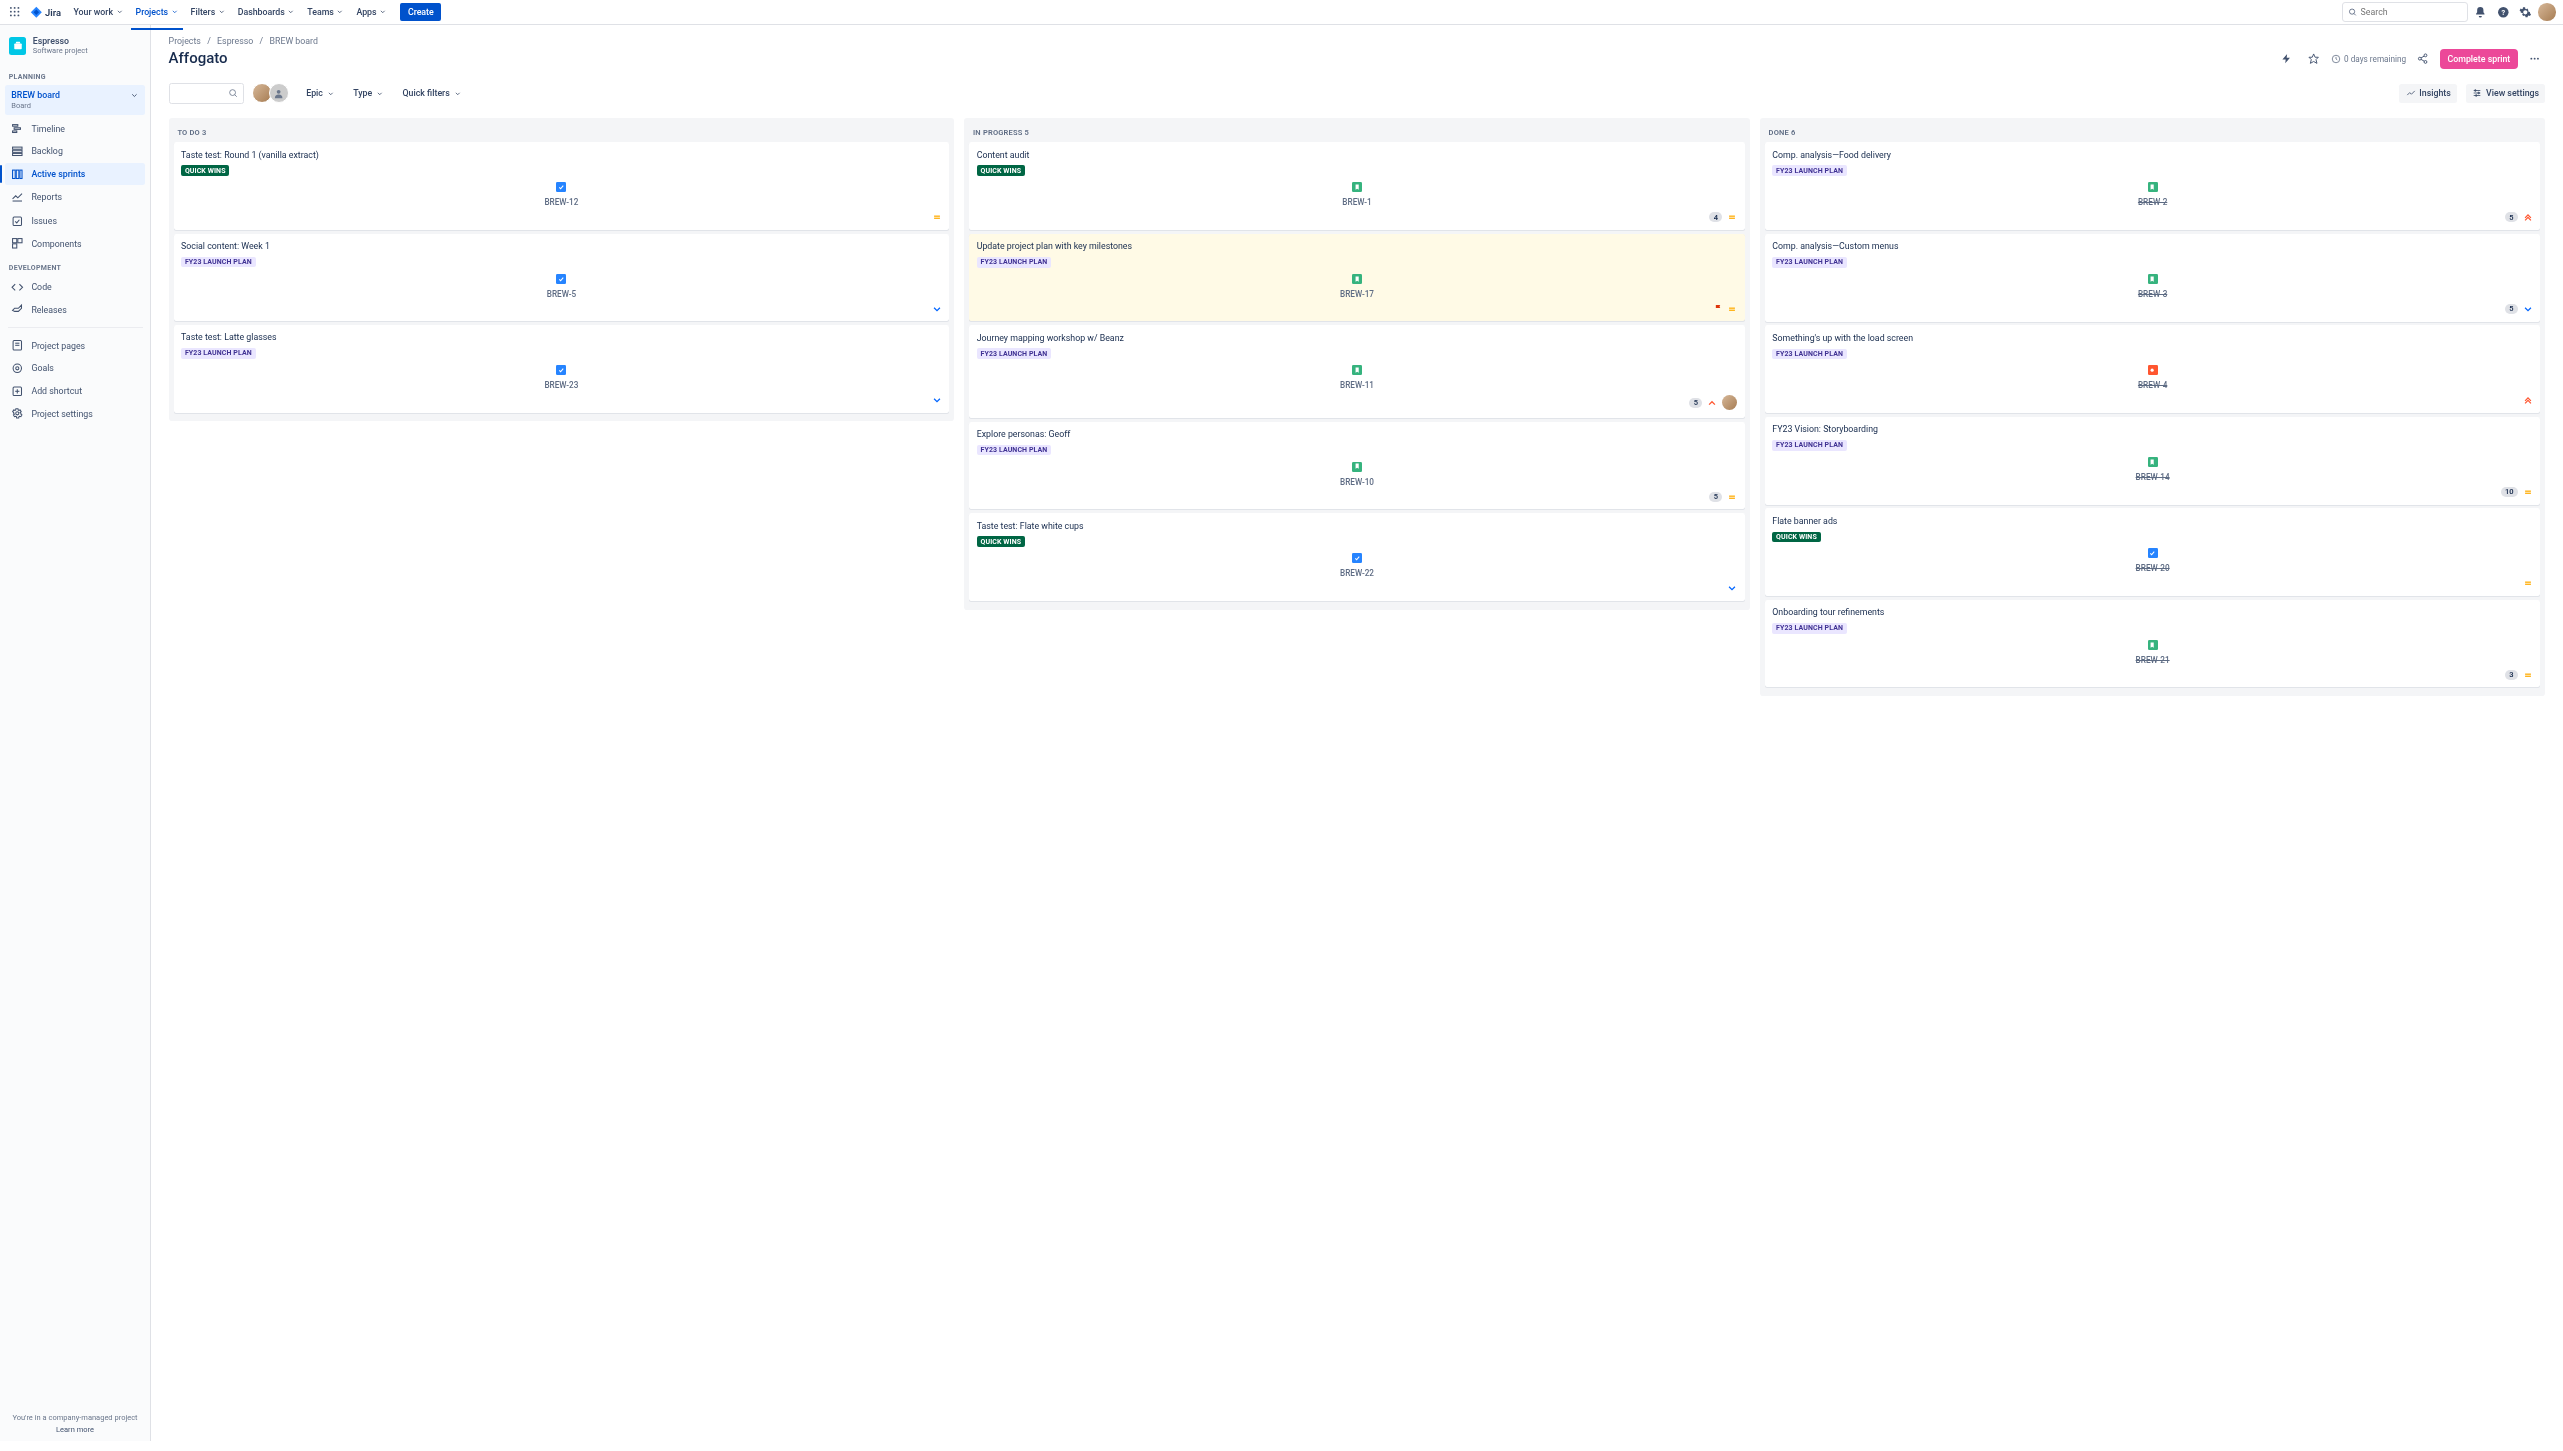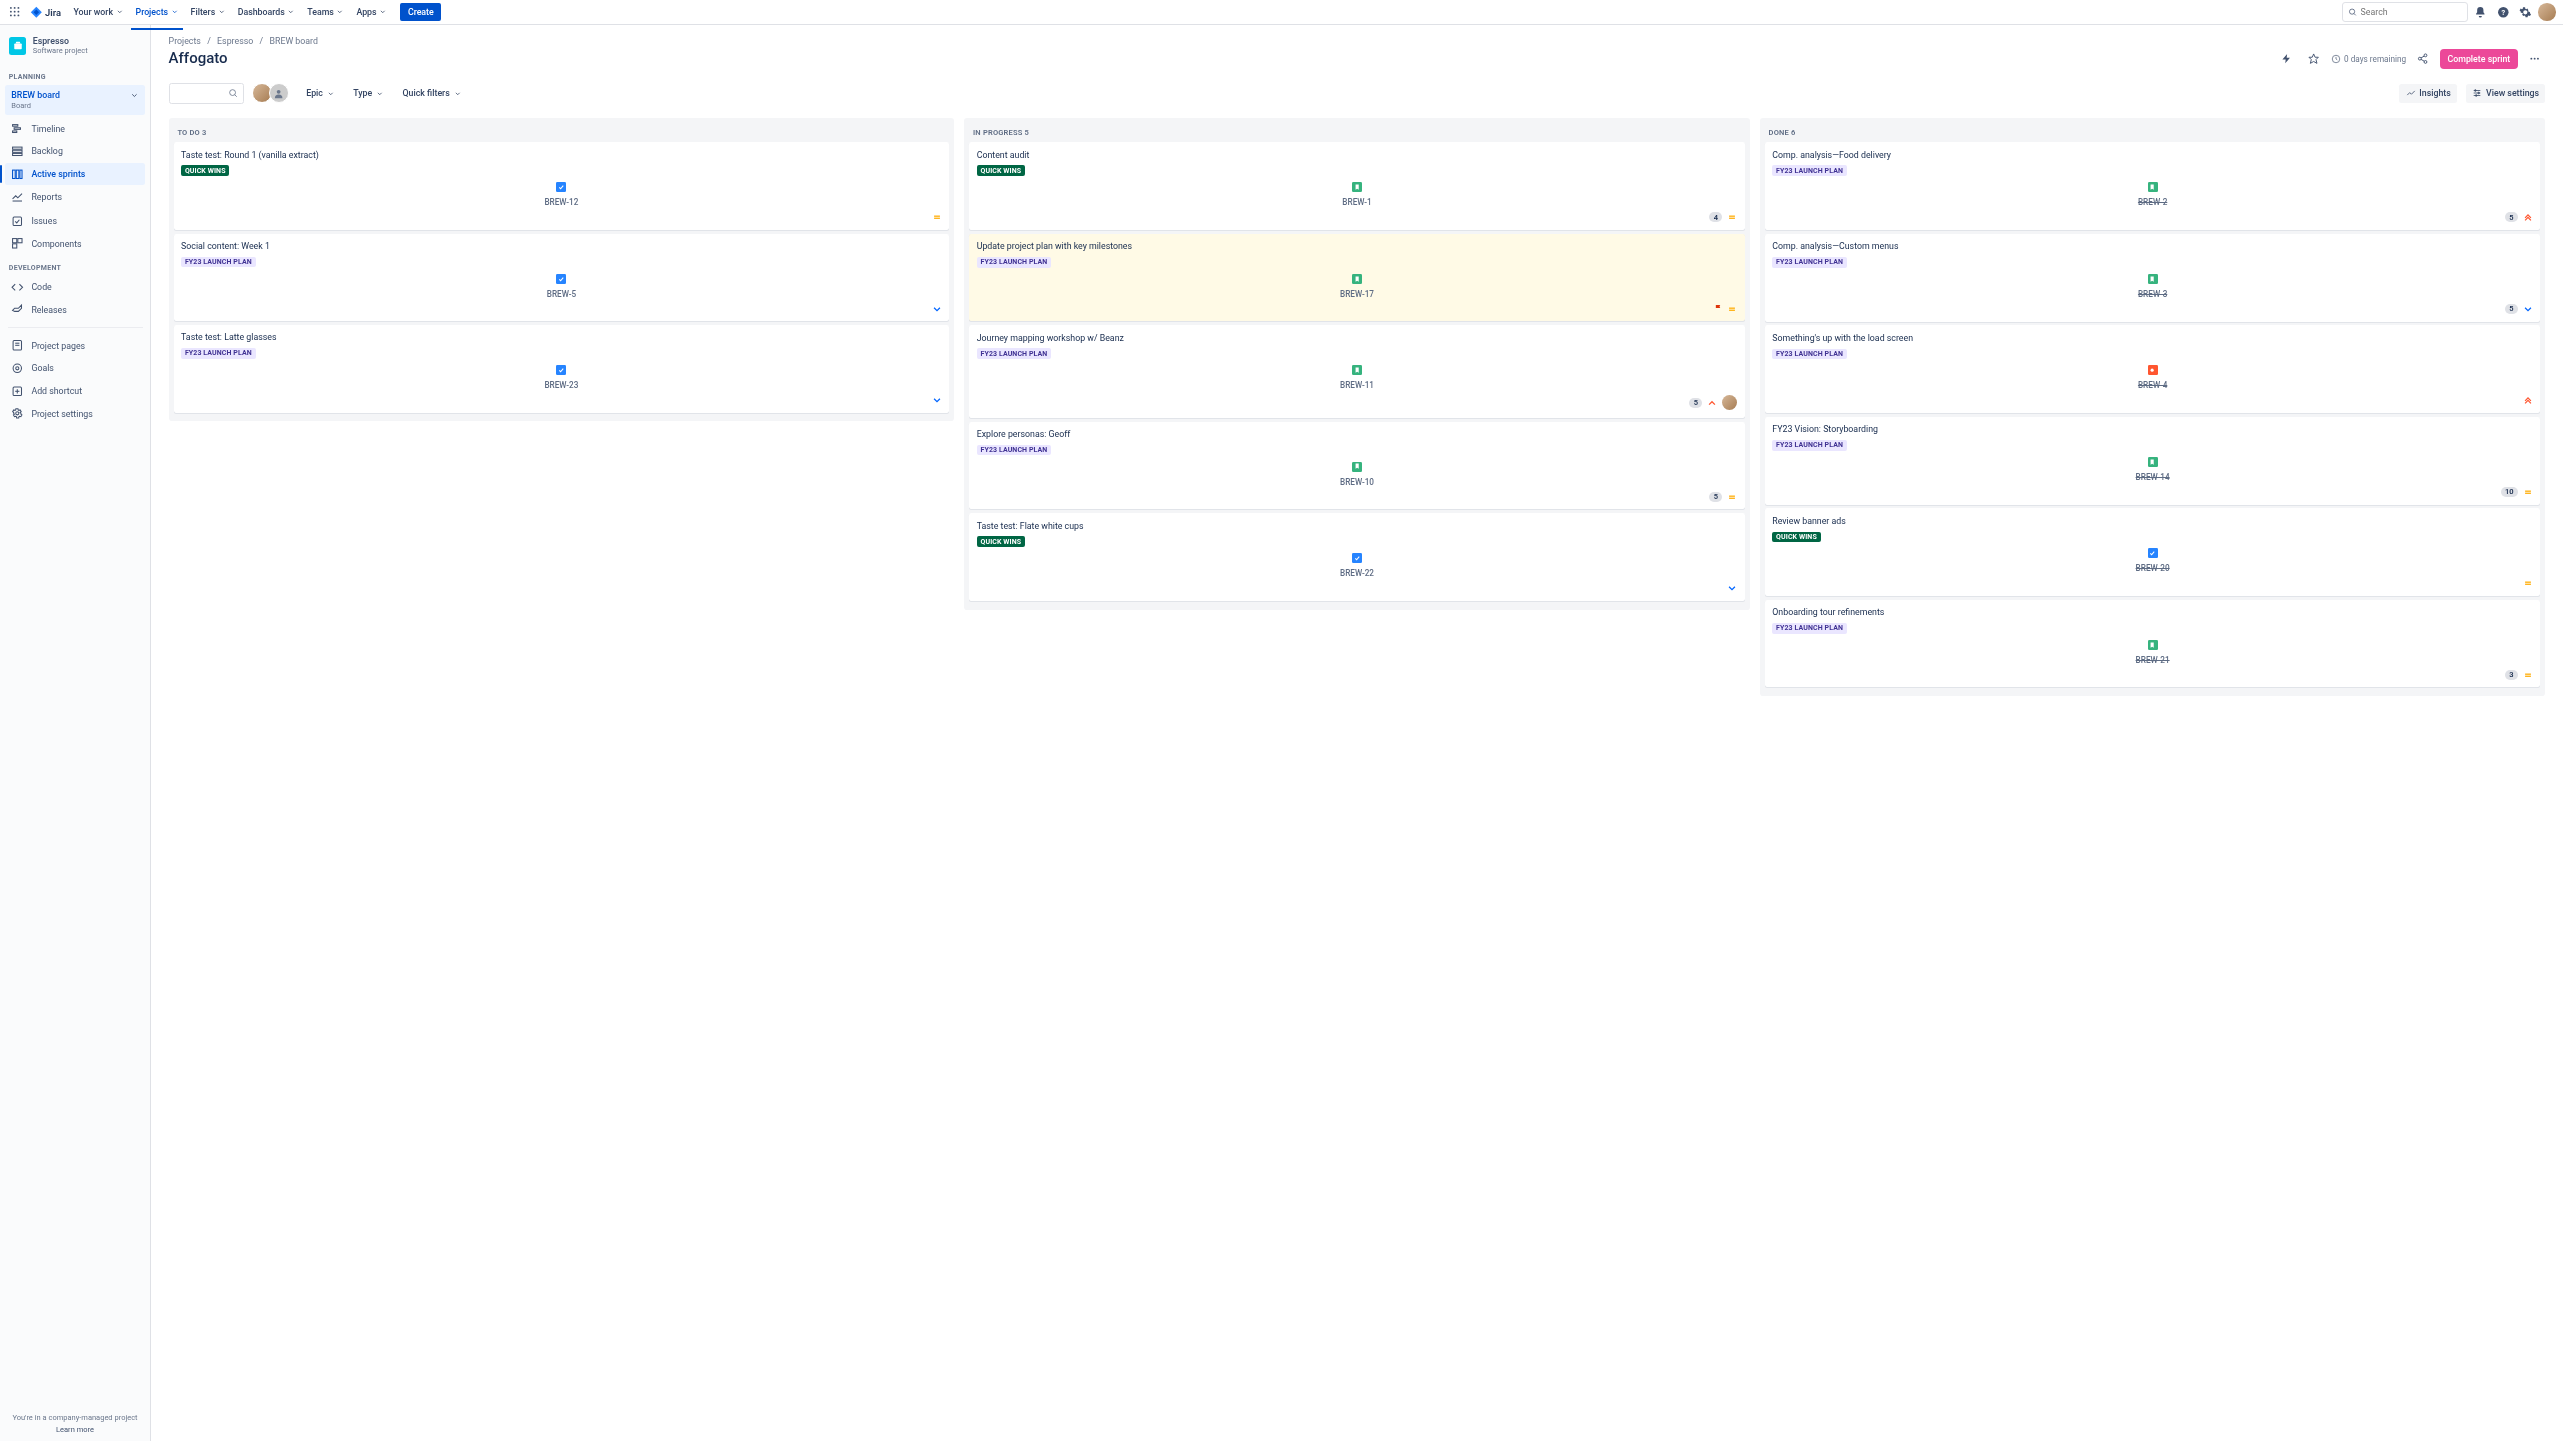--- a/index.html
+++ b/index.html
@@ -628,21 +628,21 @@
               <span class="right">
                 <span class="pts">10</span>
                 <span class="prio">
                   <svg width="10" height="10" viewBox="0 0 24 24" fill="none" stroke="#FFAB00" stroke-width="3">
                     <line x1="5" y1="10" x2="19" y2="10"></line>
                     <line x1="5" y1="15" x2="19" y2="15"></line>
                   </svg>
                 </span>
               </span>
             </div></div>
-          <div class="card"><div class="title">Review banner ads</div><span class="label green">QUICK WINS</span><div class="meta">
+          <div class="card"><div class="title">Flate banner ads</div><span class="label green">QUICK WINS</span><div class="meta">
               <span class="issue-icon task">
                 <svg width="6.3" height="6.3" viewBox="0 0 24 24" fill="none" stroke="#fff" stroke-width="4">
                   <polyline points="5 13 10 18 20 6"></polyline>
                 </svg>
               </span>
               <span class="key done">BREW-20</span>
               <span class="right">
                 <span class="prio">
                   <svg width="10" height="10" viewBox="0 0 24 24" fill="none" stroke="#FFAB00" stroke-width="3">
                     <line x1="5" y1="10" x2="19" y2="10"></line>

